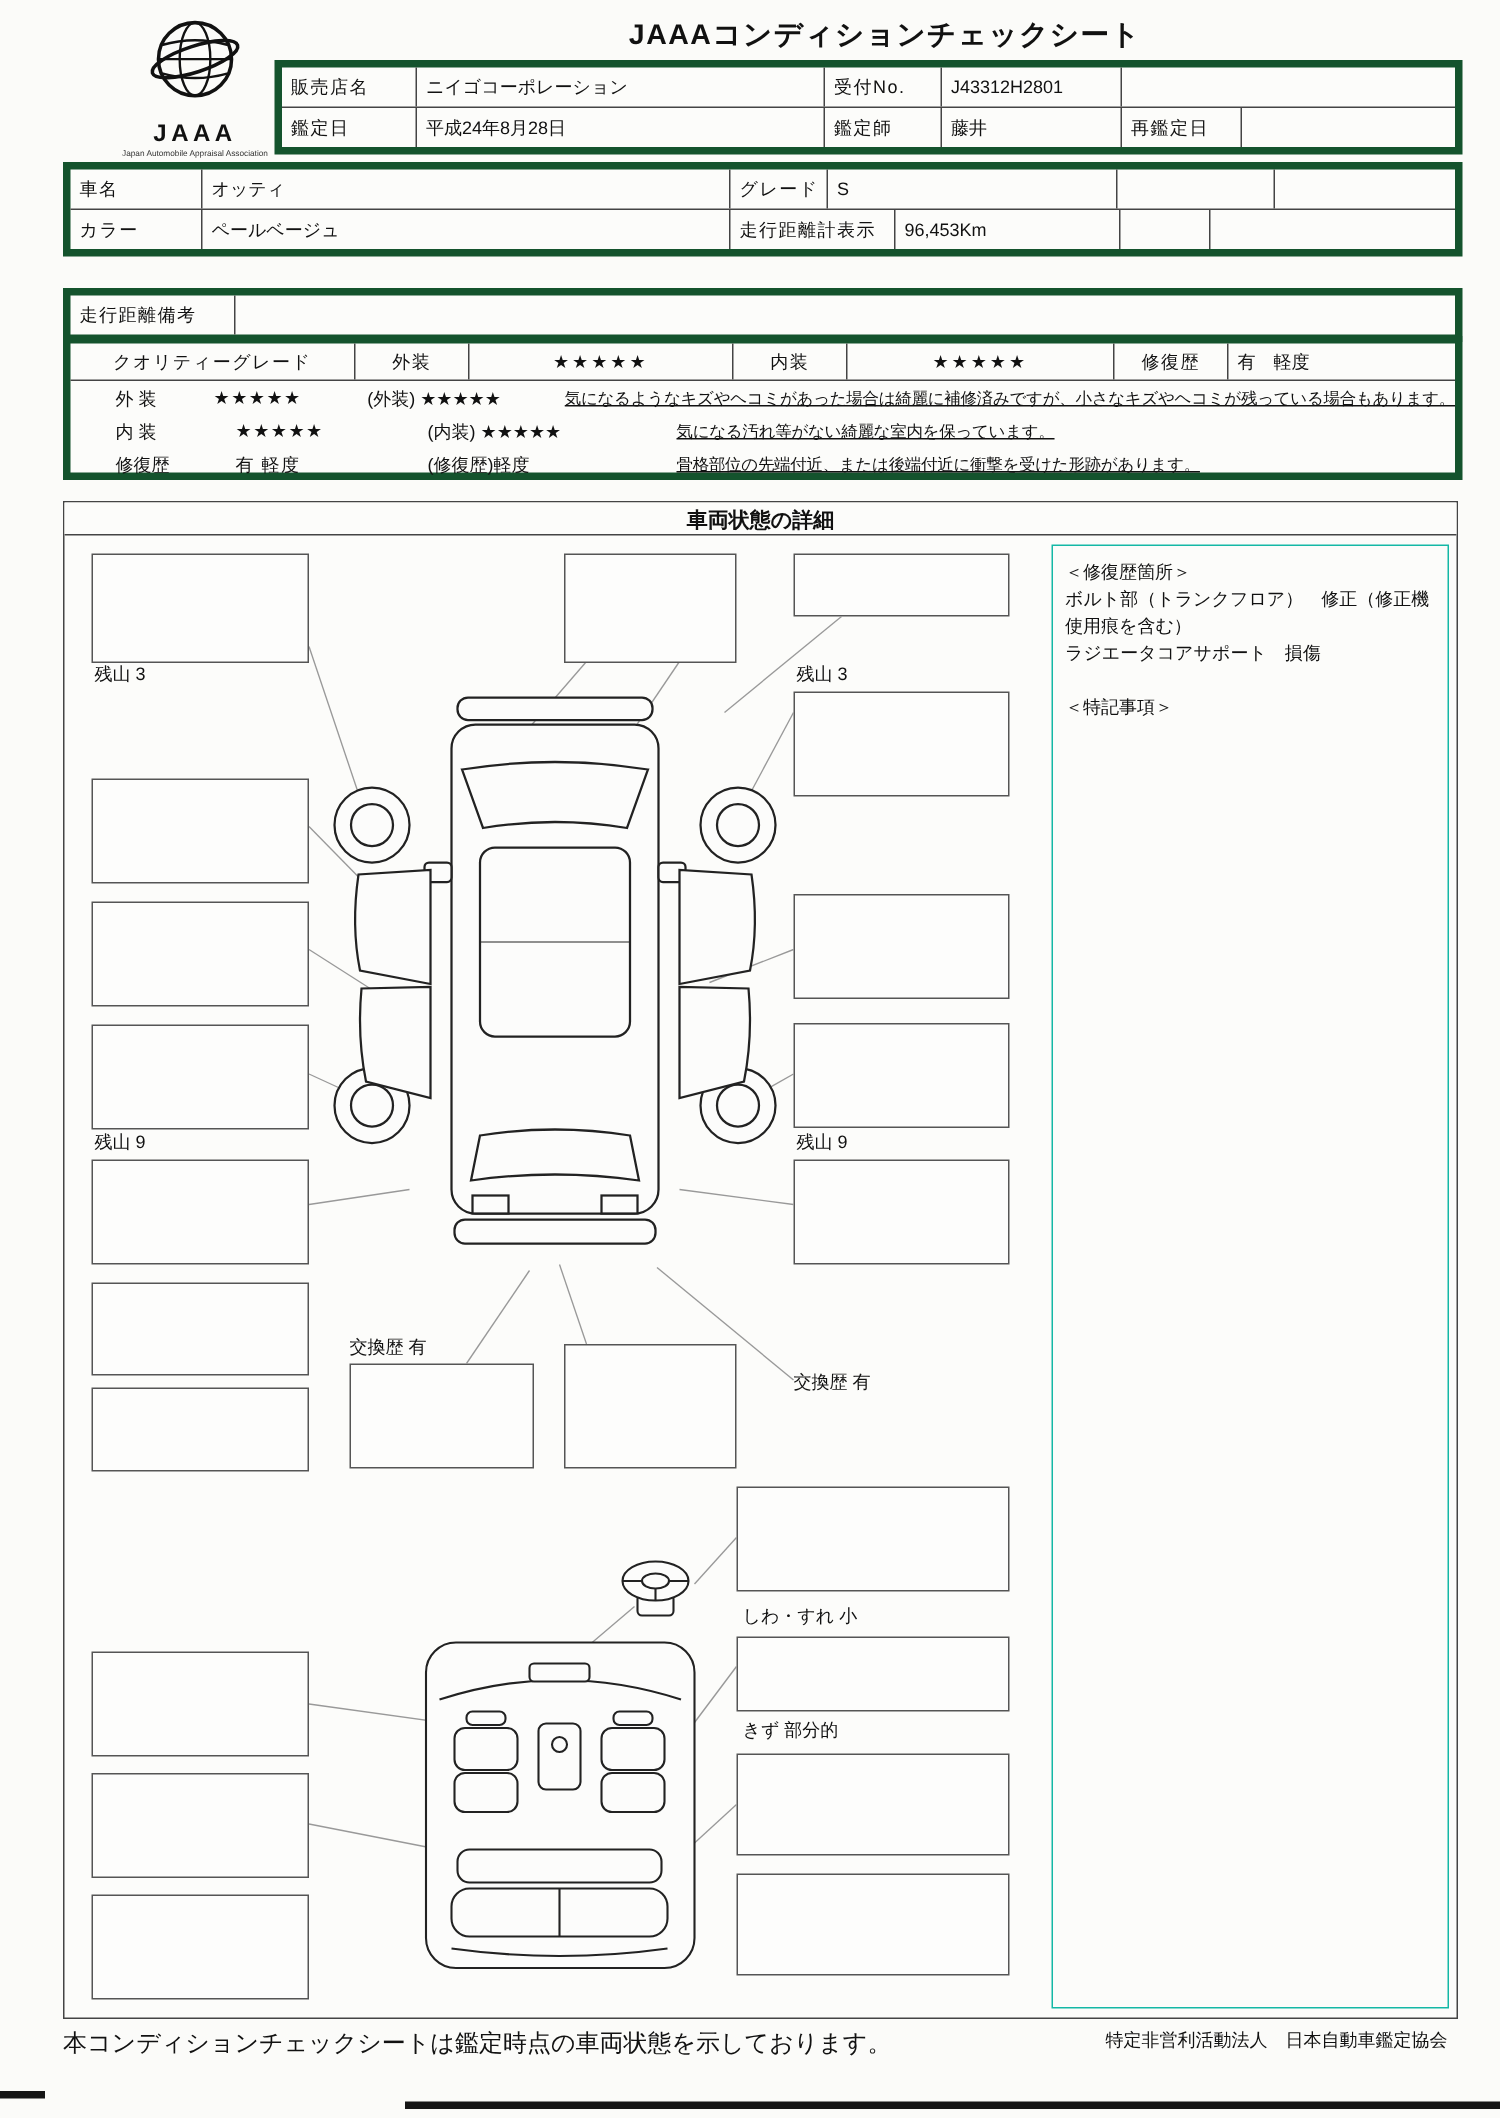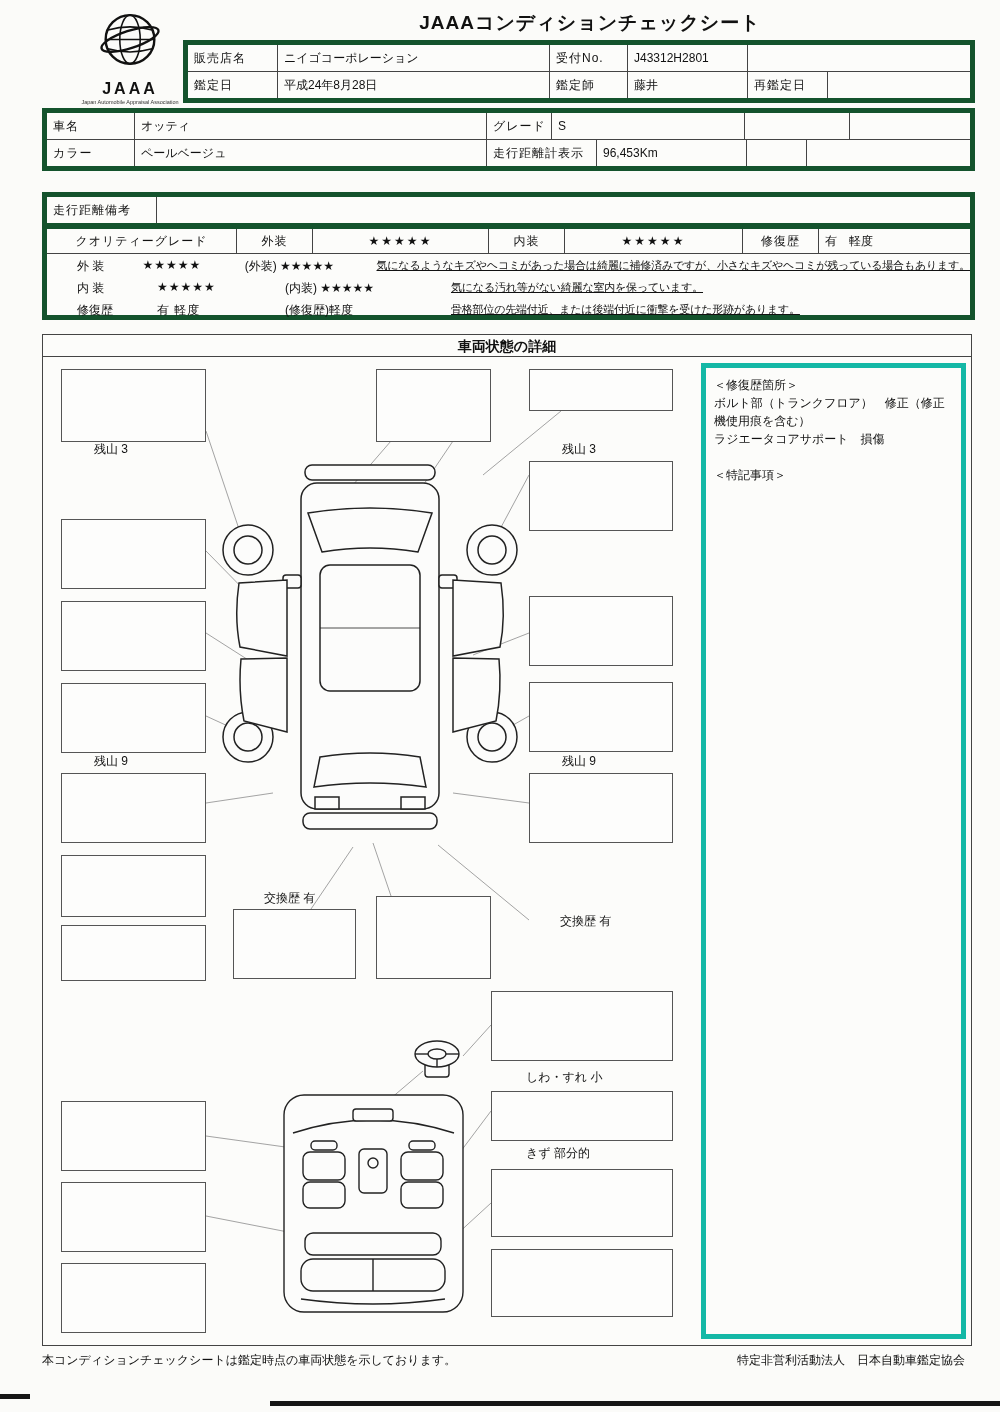--- a/index.html
+++ b/index.html
@@ -24,33 +24,33 @@
   .qd-stars{width:112px;letter-spacing:1px;}
   .qd-paren{width:150px;}
   .qd-desc{font-size:11px;letter-spacing:-0.2px;text-decoration:underline;}
   
   .detail{position:absolute;left:42px;top:334px;width:930px;height:1012px;
           border:1px solid #444;background:#fcfcfa;box-sizing:border-box;}
   .detail-title{position:absolute;left:0;top:0;width:100%;height:22px;line-height:22px;
                 text-align:center;font-weight:bold;font-size:14px;border-bottom:1px solid #444;
                 box-sizing:border-box;z-index:3;background:#fcfcfa;}
   .abox{position:absolute;border:1px solid #555;background:#fdfdfc;z-index:2;box-sizing:border-box;}
-  .dlabel{position:absolute;font-size:12px;z-index:3;white-space:nowrap;margin-left:31px;}
+  .dlabel{position:absolute;font-size:12px;z-index:3;white-space:nowrap;}
   .leader{position:absolute;left:0;top:0;width:930px;height:1012px;z-index:1;}
   .dsvg{position:absolute;z-index:2;}
-  .notes{position:absolute;left:658px;top:28px;width:265px;height:976px;border:5px solid #14b8a6;
+  .notes{position:absolute;left:658px;top:28px;width:265px;height:976px;border:1px solid #14b8a6;
          box-sizing:border-box;padding:8px 8px;font-size:12px;line-height:1.5;z-index:2;background:#fcfcfa;}
   .notes .sp{height:18px;}
   
   .main-title{position:absolute;left:180px;right:0;top:10px;text-align:center;
               font-size:19px;font-weight:bold;letter-spacing:1px;}
   .logo{position:absolute;left:78px;top:8px;width:104px;text-align:center;}
   .logo-name{font-weight:bold;font-size:16px;letter-spacing:3px;margin-top:2px;}
   .logo-sub{font-size:5.5px;color:#333;margin-top:1px;white-space:nowrap;}
-  .footer-left{position:absolute;left:42px;top:1352px;font-size:12px;}
+  .footer-left{position:absolute;left:42px;top:1352px;font-size:16px;}
   .footer-right{position:absolute;right:35px;top:1352px;font-size:12px;}
   .scanline{position:absolute;background:#161616;}
 </style>
 </head>
 <body>
 
 <div class="page">
 
   <div class="logo">
     <svg viewBox="0 0 84 84" style="width:72px;height:66px">

